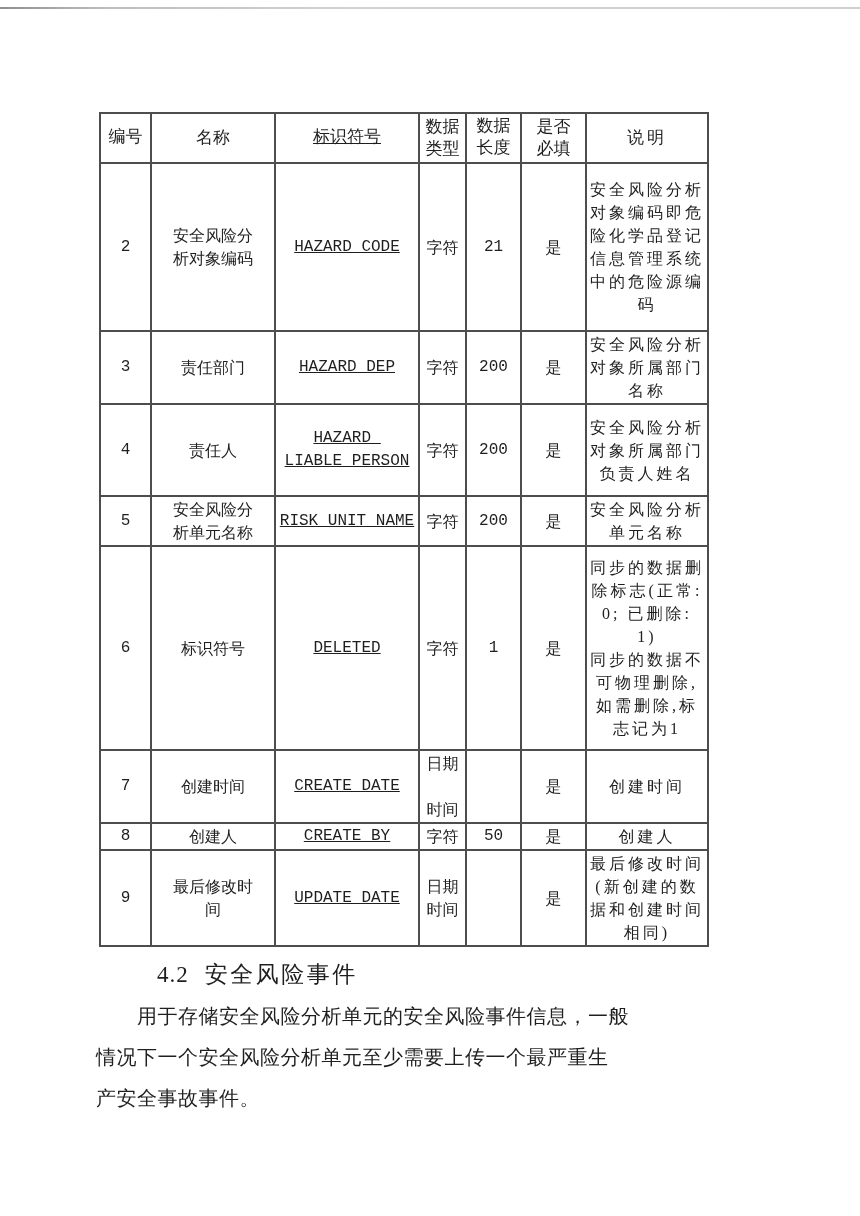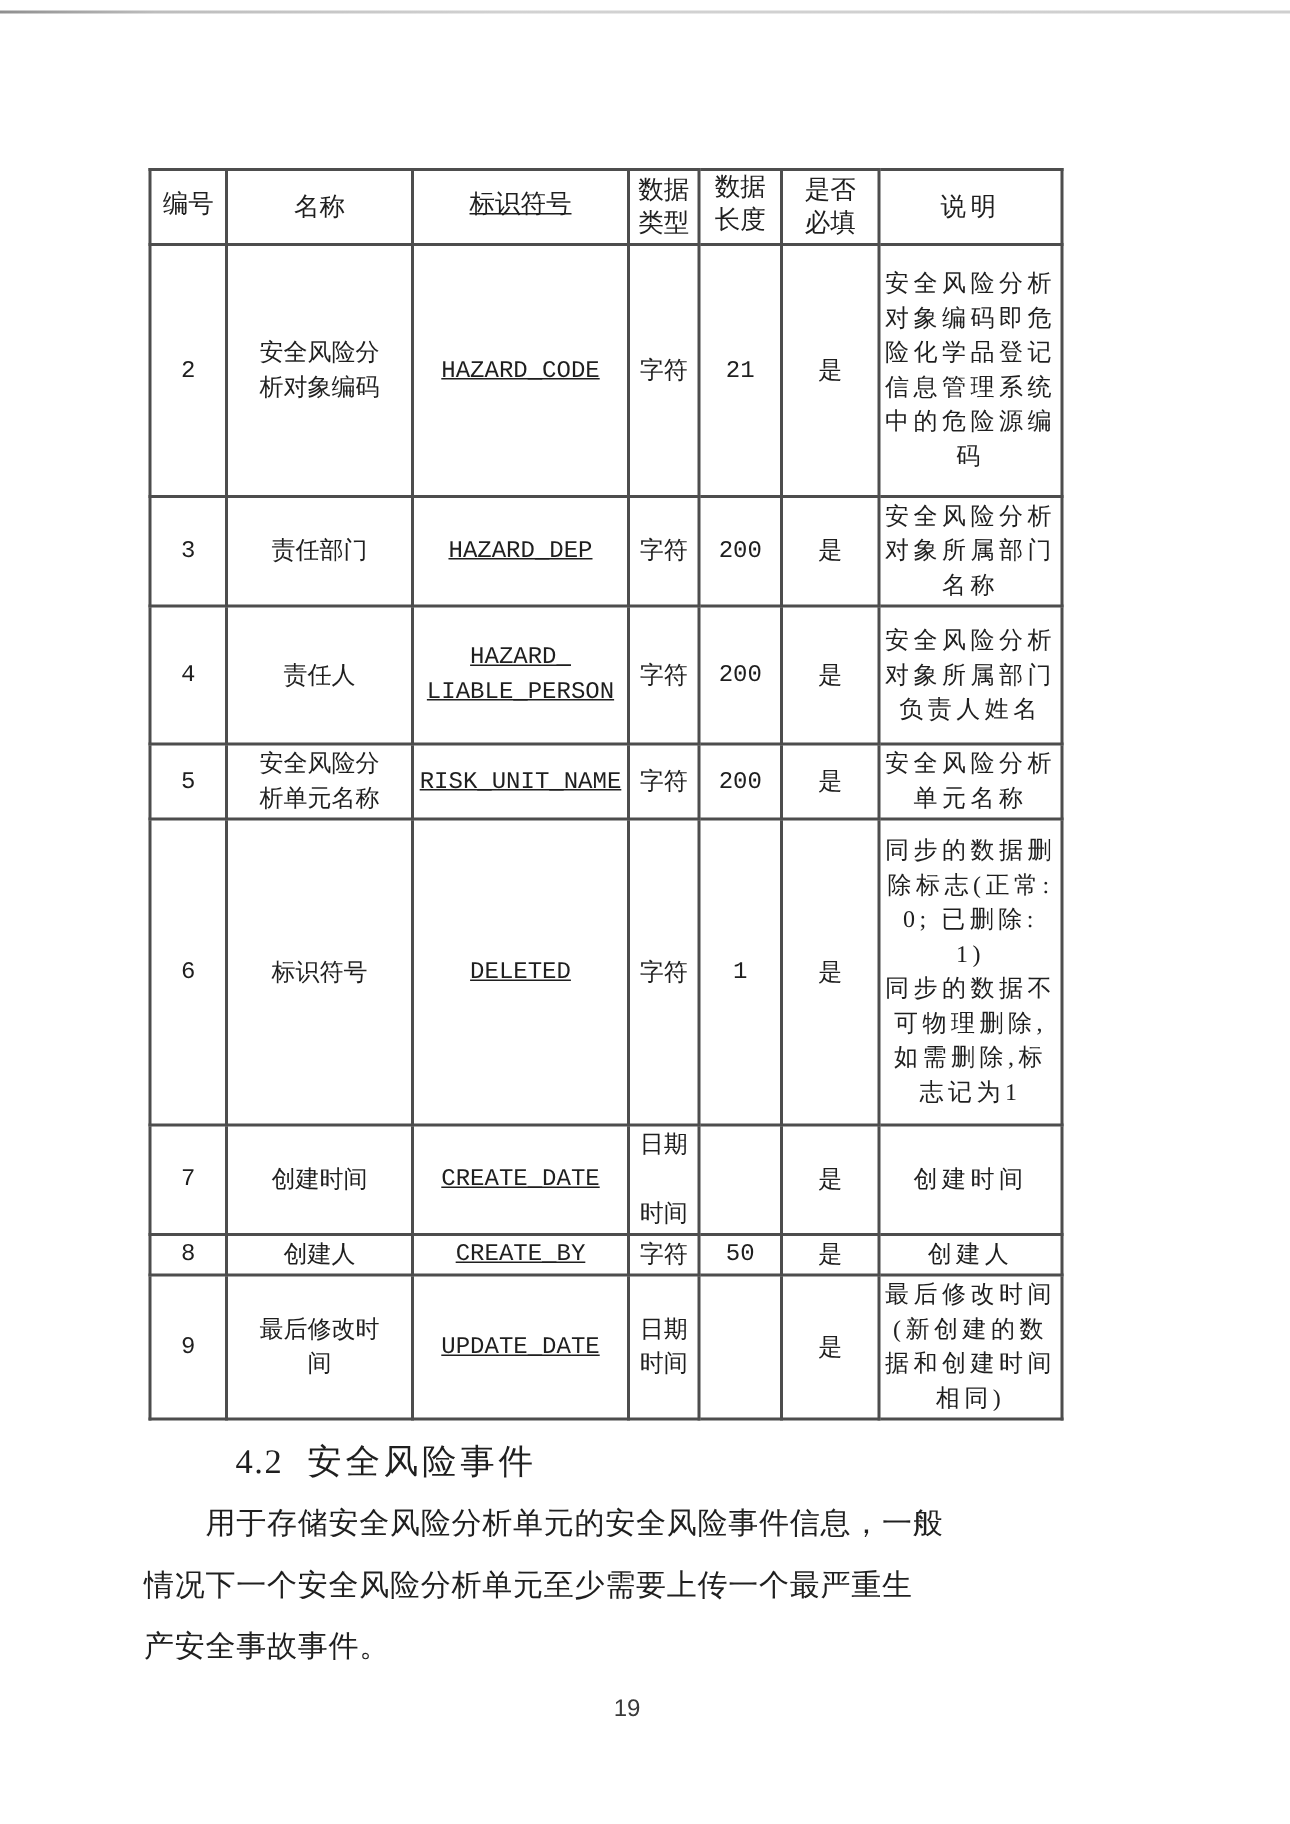--- a/index.html
+++ b/index.html
@@ -194,15 +194,14 @@
   </table>
 
   <div class="section-heading">
     <span class="num">4.2</span><span class="ttl">安全风险事件</span>
   </div>
 
   <div class="body-paragraph">　　用于存储安全风险分析单元的安全风险事件信息，一般
 情况下一个安全风险分析单元至少需要上传一个最严重生
 产安全事故事件。</div>
 
-  <div class="page-number">19</div>
 
 </div>
 
 </body></html>

